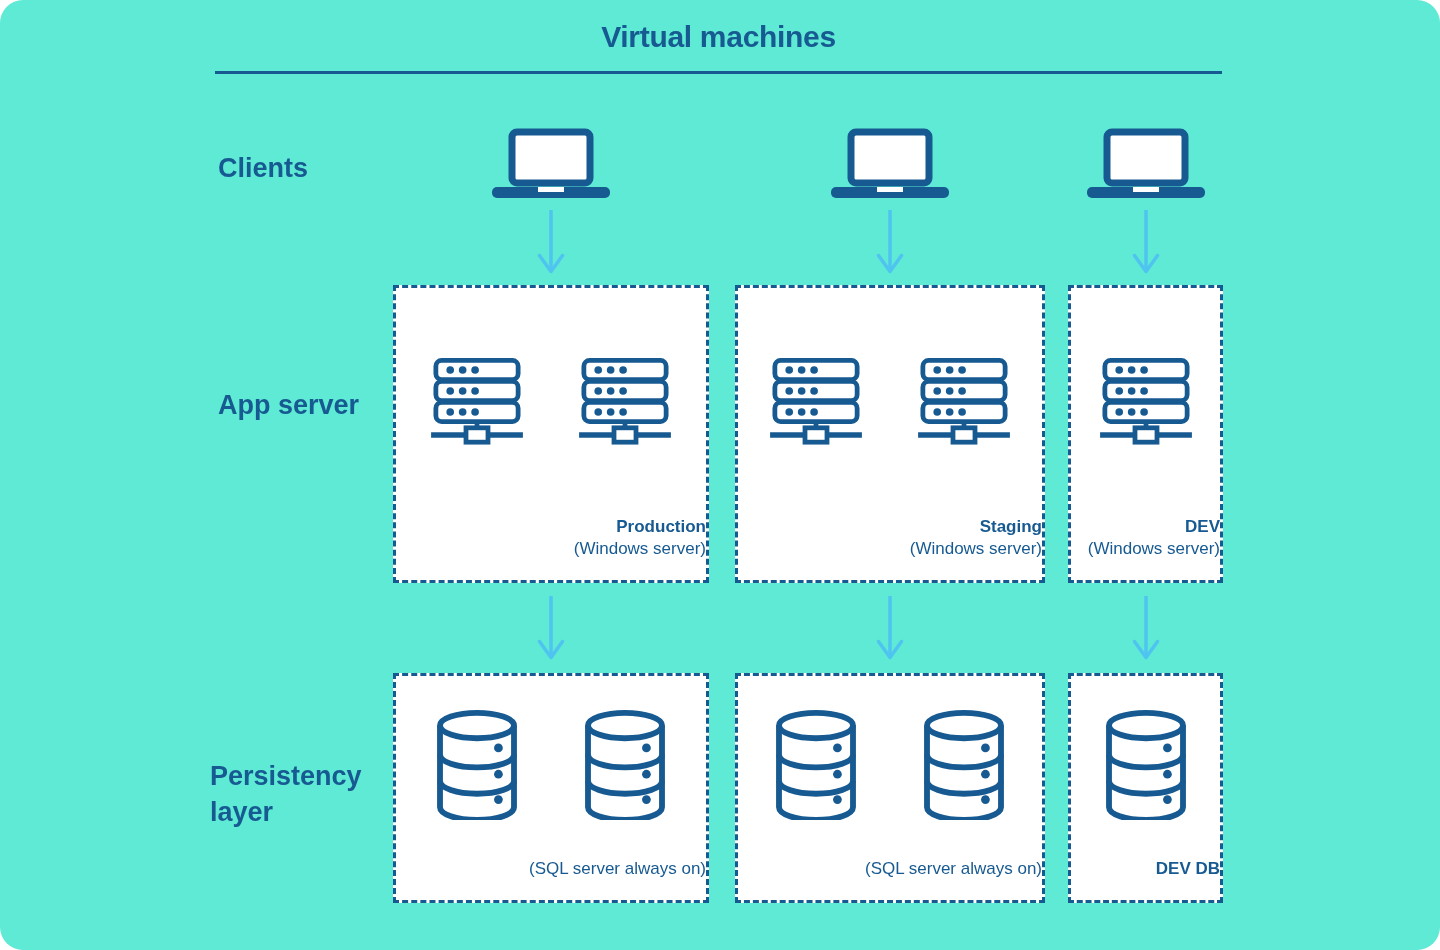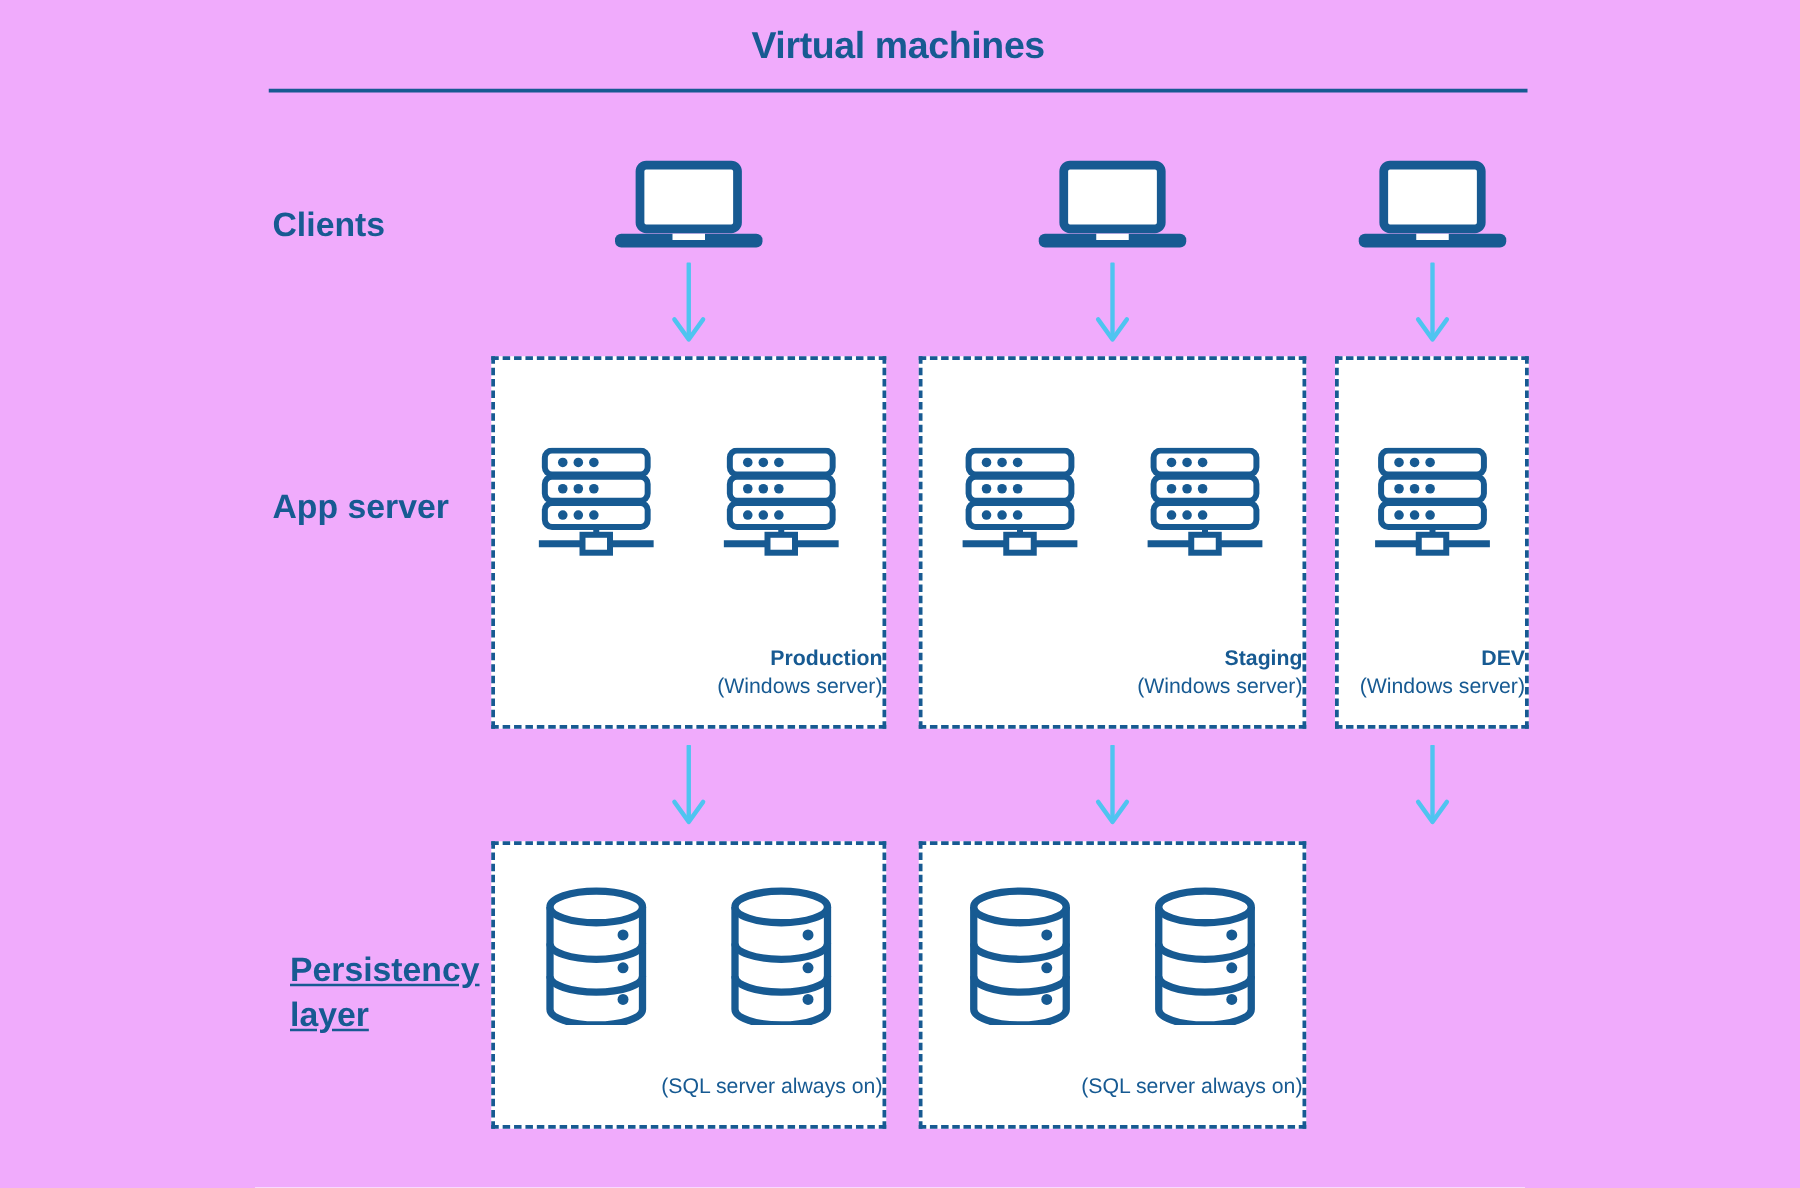--- a/index.html
+++ b/index.html
@@ -1,45 +1,46 @@
 <!DOCTYPE html>
 <html style="--primary: #175a92; --accent: #4fc4f0;"><head>
 <meta charset="utf-8">
 <style>
   html, body { margin: 0; padding: 0; background: #ffffff; }
   body { font-family: "Liberation Sans", sans-serif; }
   .diagram {
     position: relative;
     width: 1440px;
     height: 950px;
-    background: #f0abfc;
+    background: #5eead4;
     color: var(--primary, #175a92);
     overflow: hidden;
+    border-radius: 23px;
   }
   .title {
     position: absolute;
     left: 215px; top: 20px; width: 1007px;
     text-align: center;
     font-size: 30px; font-weight: bold;
     letter-spacing: -0.3px;
   }
   .title-rule {
     position: absolute;
     left: 215px; top: 71px; width: 1007px; height: 3px;
     background: var(--primary, #175a92);
   }
   .row-label {
     position: absolute;
     font-weight: bold;
     font-size: 27px;
     line-height: 1.25;
   }
-  .row-label.clients { left: 218px; top: 152px; margin-top: 12px; }
+  .row-label.clients { left: 218px; top: 152px; }
   .row-label.app     { left: 218px; top: 389px; }
-  .row-label.persist { left: 232px; top: 758px; width: 195px; line-height: 36px; text-decoration: underline; }
+  .row-label.persist { left: 210px; top: 758px; width: 195px; line-height: 36px; }
 
   .column {
     position: absolute;
     top: 128px;
     display: flex;
     flex-direction: column;
     align-items: center;
   }
   .col-production { left: 393px;  width: 316px; }
   .col-staging    { left: 735px;  width: 310px; }
@@ -222,15 +223,26 @@
           </svg>
       </div>
       <div class="caption">
         <div class="name">DEV</div>
         <div class="sub">(Windows server)</div>
       </div>
     </div>
     <svg class="icon arrow a2" width="28" height="66">
         <use href="#sym-arrow"></use>
       </svg>
+    <div class="dashed-box db-box">
+      <div class="icon-row">
+        <svg class="icon" width="82" height="111">
+            <use href="#sym-db"></use>
+          </svg>
+      </div>
+      <div class="caption">
+        <div class="name">DEV DB</div>
+        <div class="sub"></div>
+      </div>
+    </div>
   </div>
 
 </div>
 
 </body></html>

